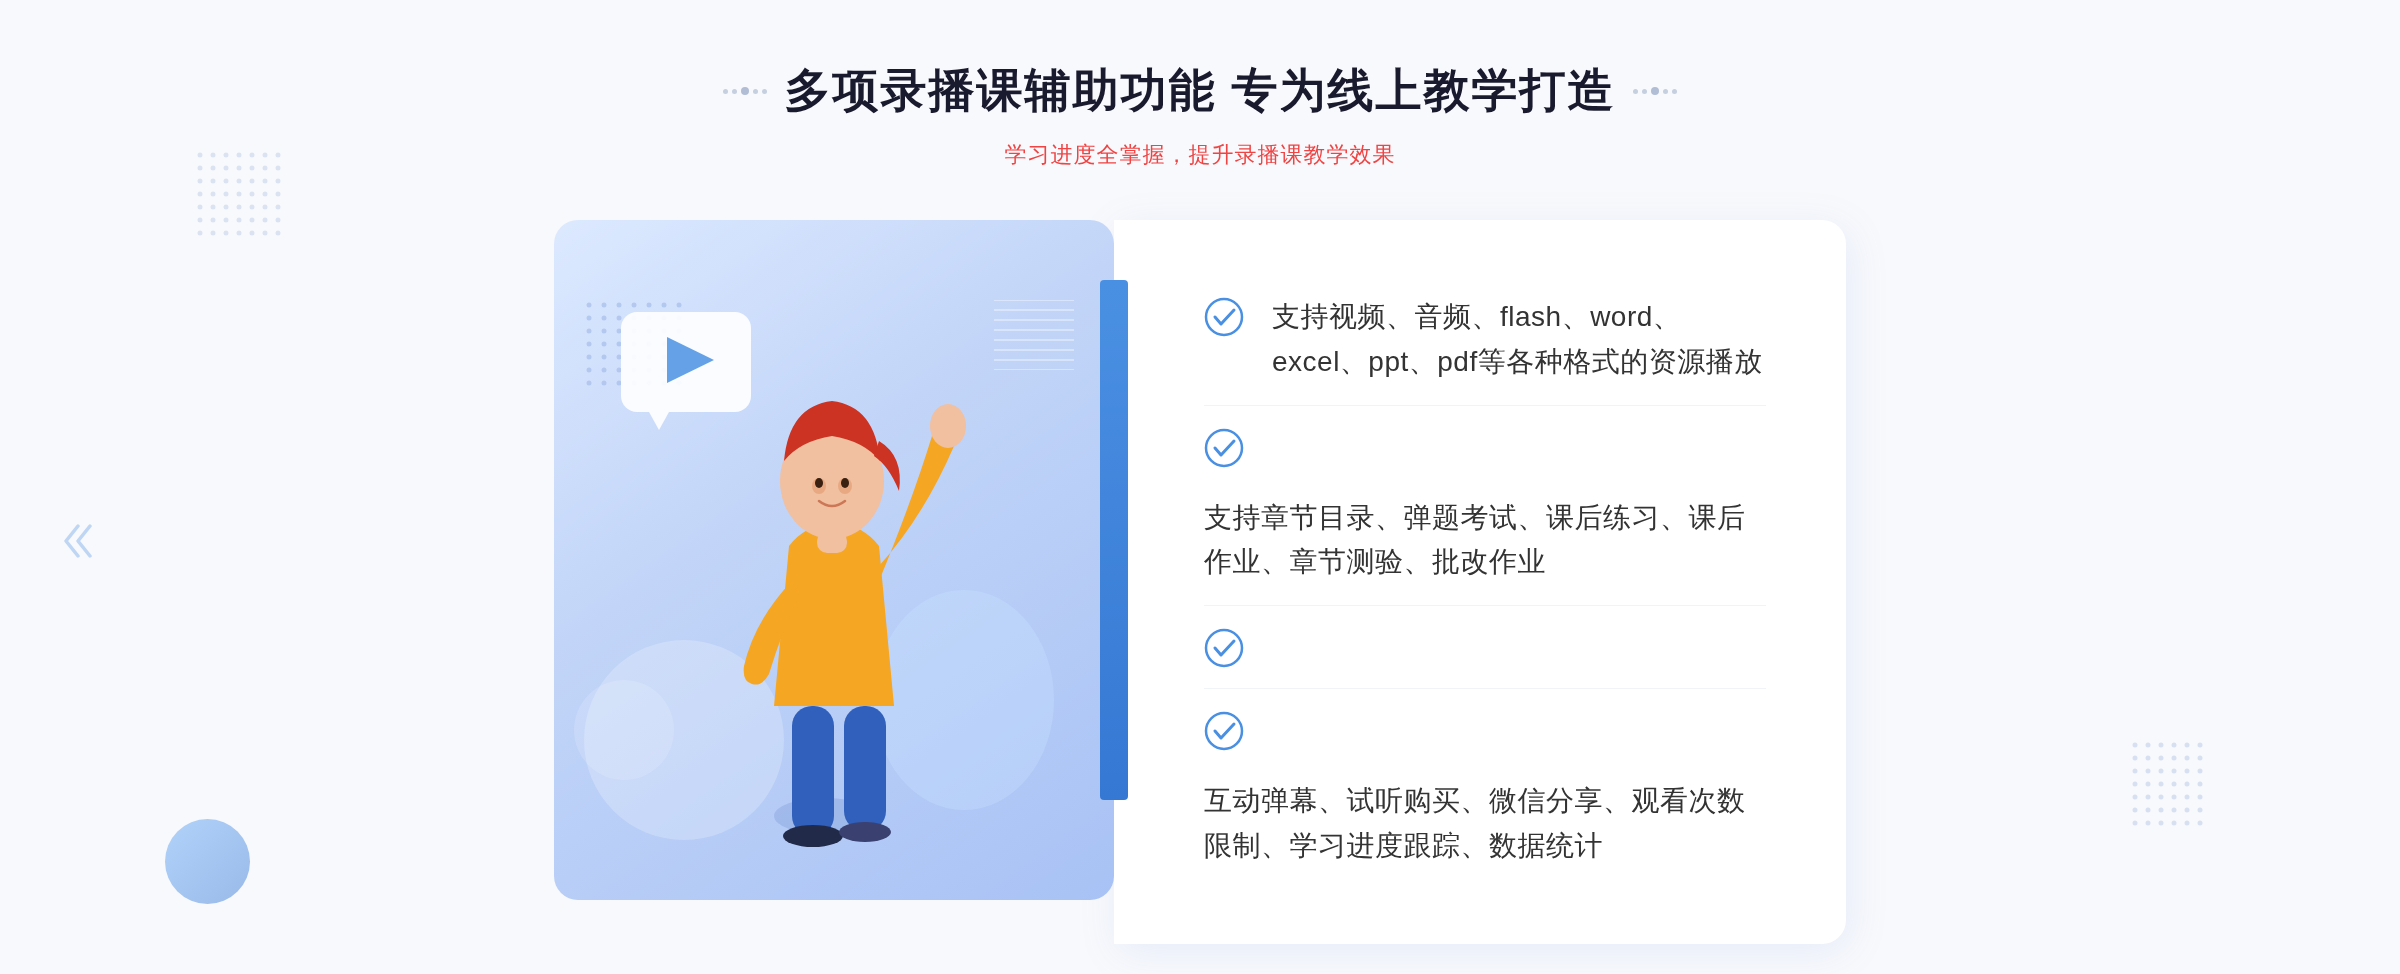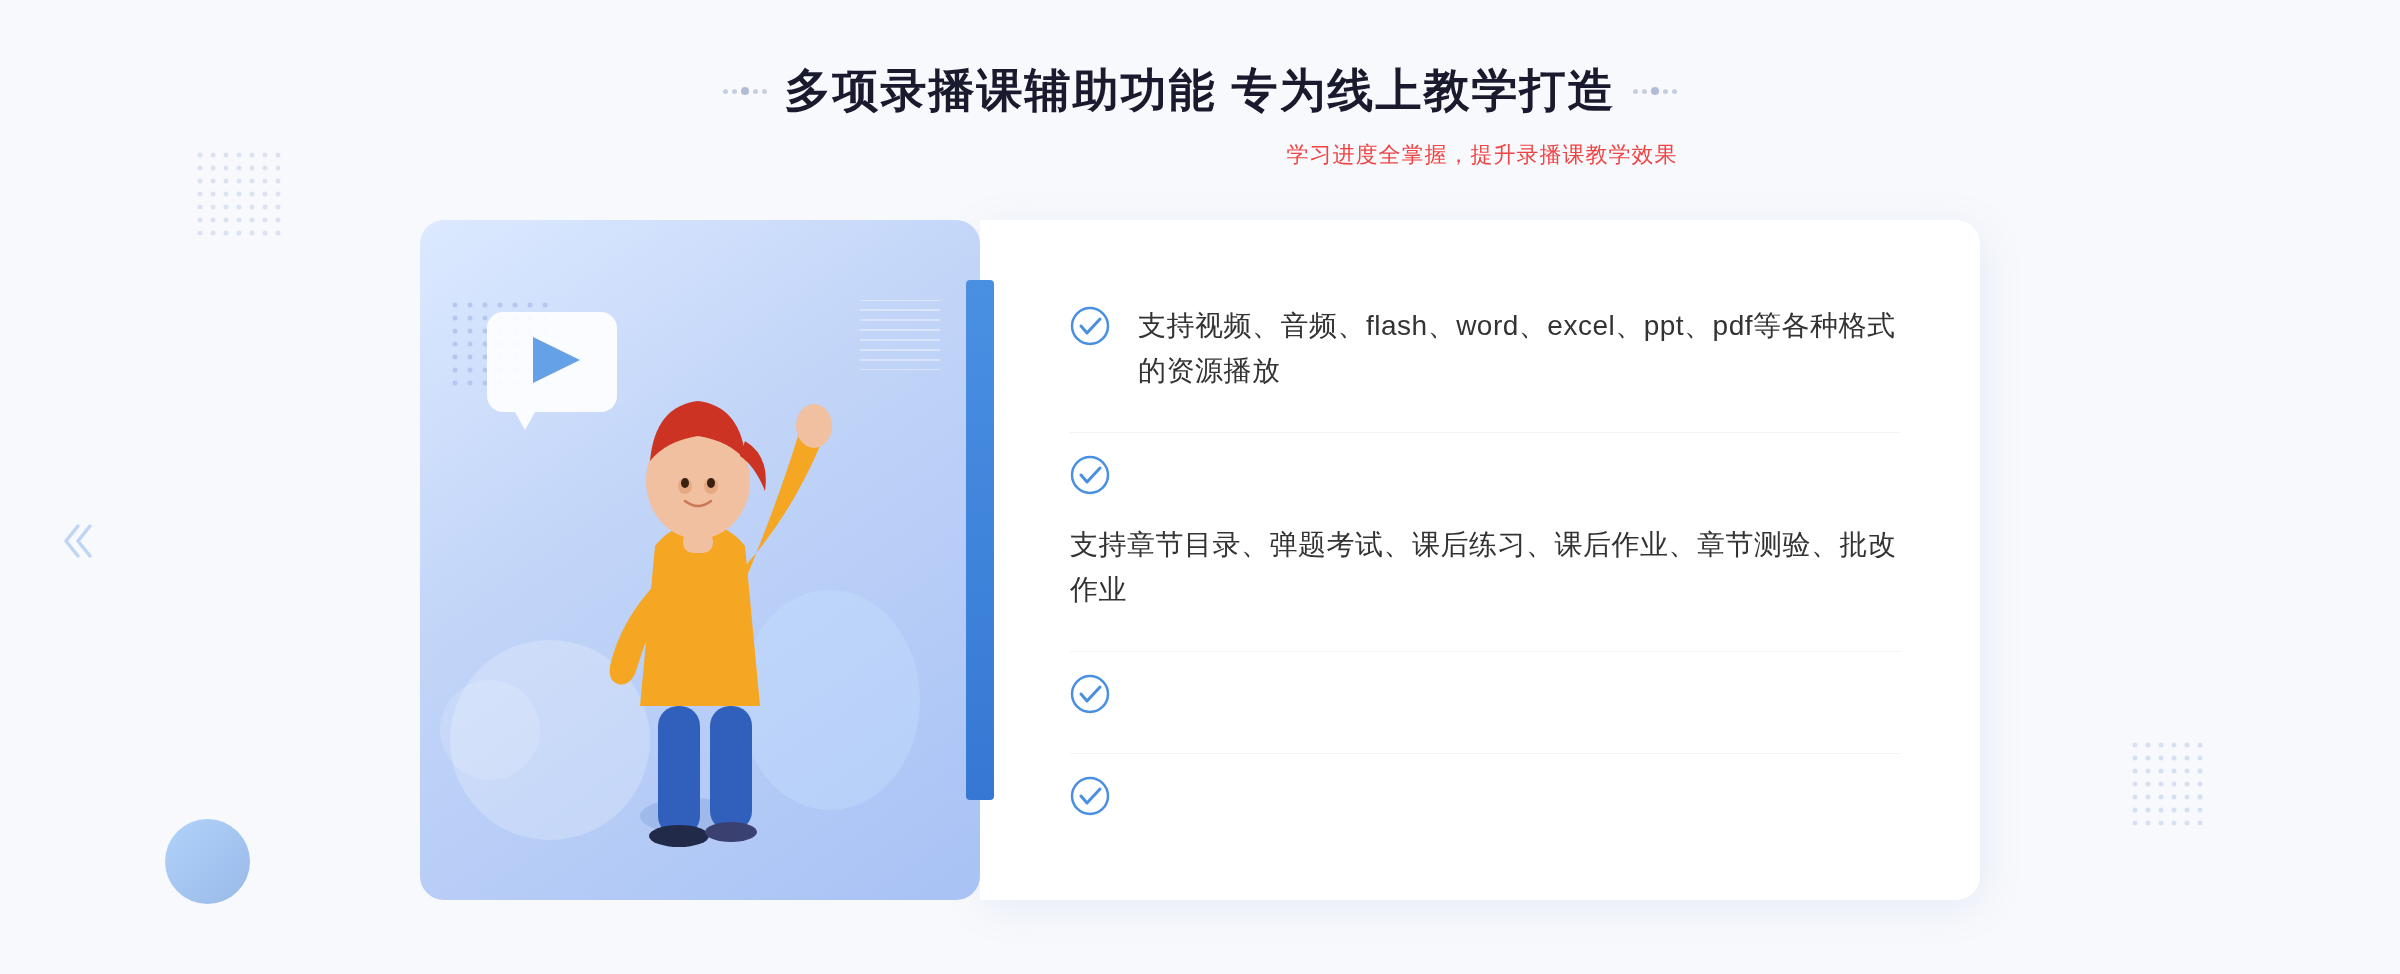--- a/index.html
+++ b/index.html
@@ -24,21 +24,21 @@
       position: relative;
       display: flex;
       flex-direction: column;
       align-items: center;
       padding-top: 60px;
     }
 
     
 
     .header-section {
-      text-align: right;
+      text-align: center;
       margin-bottom: 50px;
       position: relative;
     }
 
     .header-title-row {
       display: flex;
       align-items: center;
       justify-content: center;
       gap: 18px;
       margin-bottom: 18px;
@@ -73,21 +73,21 @@
     .sub-title {
       font-size: 22px;
       color: #ef4444;
       letter-spacing: 1px;
       margin-top: 11px;
     }
 
     
     .content-area {
       display: flex;
-      width: 1560px;
+      width: 1292px;
       gap: 0;
       position: relative;
     }
 
     
     .illustration-box {
       width: 560px;
       height: 680px;
       background: linear-gradient(145deg, #dce9ff 0%, #c2d5f8 40%, #a8c2f5 100%);
       border-radius: 24px;
@@ -375,20 +375,21 @@
         </div>
       </div>
 
       <div class="feature-item">
         <div class="check-icon">
           <svg width="40" height="40" viewBox="0 0 40 40">
             <circle cx="20" cy="20" r="18" fill="none" stroke="#4a90e2" stroke-width="2.5"></circle>
             <polyline points="11,20 17,27 30,13" fill="none" stroke="#4a90e2" stroke-width="3" stroke-linecap="round" stroke-linejoin="round"></polyline>
           </svg>
         </div>
+        <span class="feature-text">互动弹幕、试听购买、微信分享、观看次数限制、学习进度跟踪、数据统计</span>
       </div>
 
     </div>
   </div>
 
   <div class="chevron-arrows chevron-left" style="position:absolute;left:58px;top:53%;">
     <svg width="50" height="50" viewBox="0 0 50 50">
       <polyline points="20,10 8,25 20,40" fill="none" stroke="#4a90e2" stroke-width="3.5" stroke-linecap="round" stroke-linejoin="round" opacity="0.6"></polyline>
       <polyline points="32,10 20,25 32,40" fill="none" stroke="#4a90e2" stroke-width="3.5" stroke-linecap="round" stroke-linejoin="round" opacity="0.6"></polyline>
     </svg>

